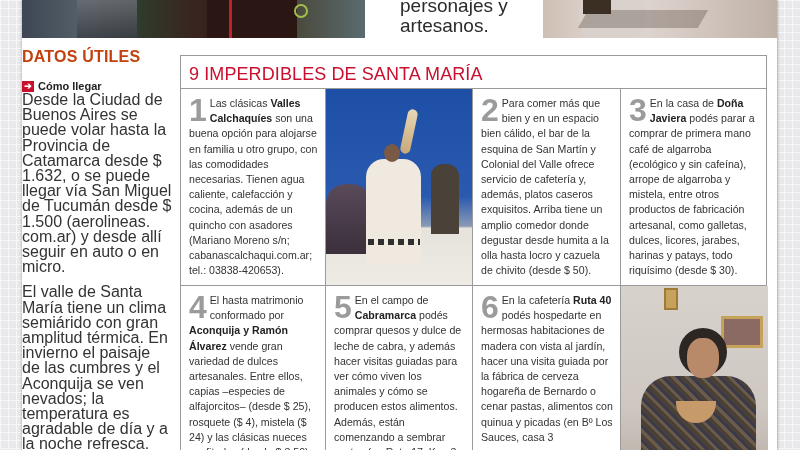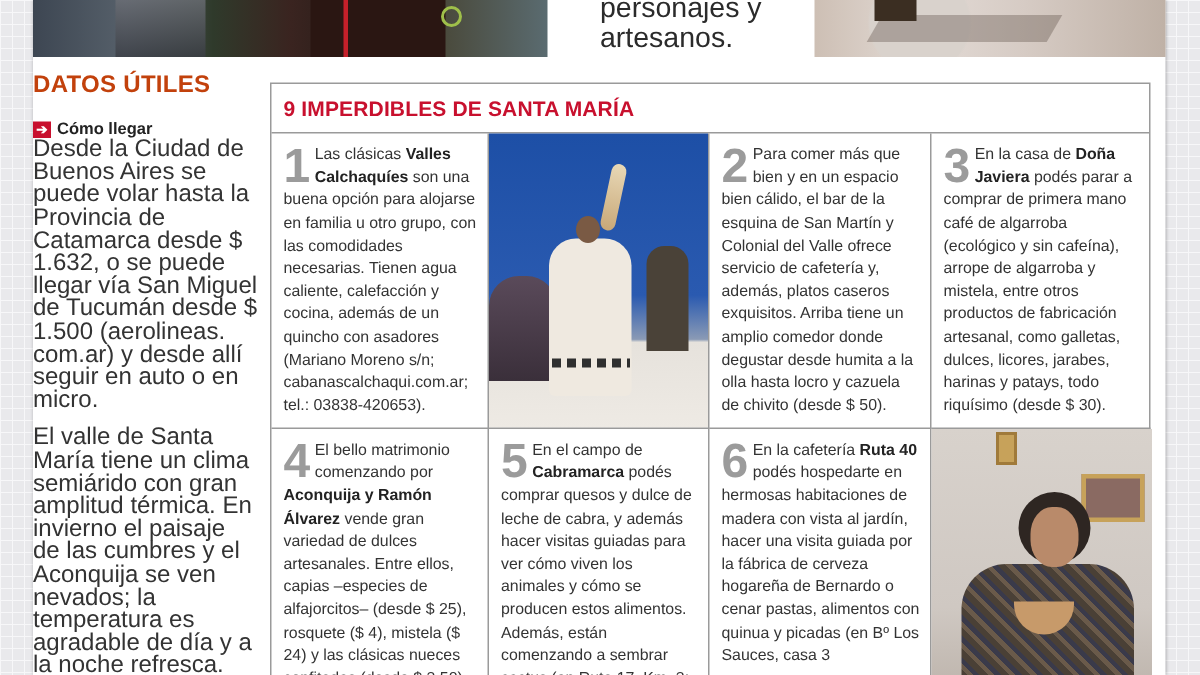--- a/index.html
+++ b/index.html
@@ -69,21 +69,21 @@
     width: 14px; height: 10px; background: #c8102e; border-radius: 3px 6px 3px 6px;
     transform: rotate(-12deg);
   }
 
   .box {
     position: absolute; left: 180px; top: 55px; width: 587px; height: 400px;
     border: 1px solid #9a9a9a; background: #fff;
   }
   .box-title {
     height: 33px; border-bottom: 1px solid #9a9a9a;
-    color: #c8102e; font-weight: bold; font-size: 14px; padding: 8px 0 0 8px;
+    color: #c8102e; font-weight: normal; font-size: 18px; padding: 8px 0 0 8px;
     letter-spacing: 0.1px;
   }
   .cell {
     position: absolute; border-right: 1px solid #9a9a9a; border-bottom: 1px solid #9a9a9a;
     padding: 7px 6px 0 8px; overflow: hidden;
     font-size: 10.6px; line-height: 15.2px; color: #333;
   }
   .cell .num {
     float: left; font-size: 32px; line-height: 26px; font-weight: bold; color: #9b9b9b;
     margin: 1px 3px 0 0; height: 28px;
@@ -164,21 +164,21 @@
 
   <div class="cell" style="left:292px;top:33px;width:148px;height:197px;">
     <span class="num">2</span><span>Para comer más que bien y en un espacio bien cálido, el bar de la esquina de San Martín y Colonial del Valle ofrece servicio de cafetería y, además, platos caseros exquisitos. Arriba tiene un amplio comedor donde degustar desde humita a la olla hasta locro y cazuela de chivito (desde $ 50).</span><b></b><span></span>
   </div>
 
   <div class="cell" style="left:440px;top:33px;width:146px;height:197px;border-right:none;">
     <span class="num">3</span><span>En la casa de </span><b>Doña Javiera</b><span> podés parar a comprar de primera mano café de algarroba (ecológico y sin cafeína), arrope de algarroba y mistela, entre otros productos  de fabricación artesanal, como galletas, dulces, licores, jarabes, harinas y patays, todo riquísimo (desde $ 30).</span>
   </div>
 
   <div class="cell" style="left:0;top:230px;width:145px;height:170px;border-bottom:none;">
-    <span class="num">4</span><span>El bello matrimonio comenzando por </span><b>Aconquija y Ramón Álvarez</b><span> vende gran variedad de dulces artesanales. Entre ellos, capias –especies de alfajorcitos– (desde $ 25), rosquete ($ 4), mistela ($ 24) y las clásicas nueces confitadas (desde $ 3,50).</span>
+    <span class="num">4</span><span>El hasta matrimonio conformado por </span><b>Aconquija y Ramón Álvarez</b><span> vende gran variedad de dulces artesanales. Entre ellos, capias –especies de alfajorcitos– (desde $ 25), rosquete ($ 4), mistela ($ 24) y las clásicas nueces confitadas (desde $ 3,50).</span>
   </div>
 
   <div class="cell" style="left:145px;top:230px;width:147px;height:170px;border-bottom:none;">
     <span class="num">5</span><span>En el campo de </span><b>Cabramarca</b><span> podés comprar quesos y dulce de leche de cabra, y además hacer visitas guiadas para ver cómo viven los animales y cómo se producen estos alimentos. Además, están comenzando a sembrar cactus (en Ruta 17, Km. 3; tel.: 03838426816</span>
   </div>
 
   <div class="cell" style="left:292px;top:230px;width:148px;height:170px;border-bottom:none;">
     <span class="num">6</span><span>En la cafetería </span><b>Ruta 40</b><span> podés hospedarte en hermosas habitaciones de madera con vista al jardín, hacer una visita guiada por la fábrica de cerveza hogareña de Bernardo o cenar pastas, alimentos con quinua y picadas (en Bº Los Sauces, casa 3</span>
   </div>
 

